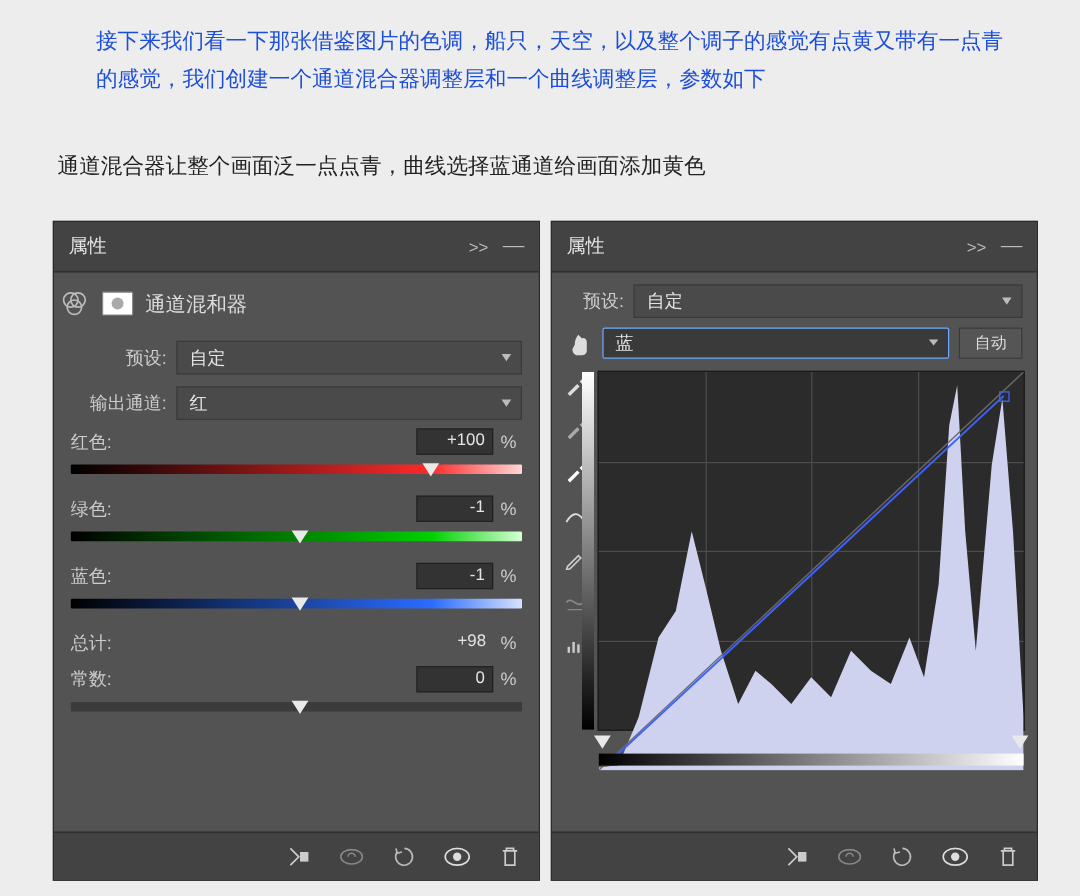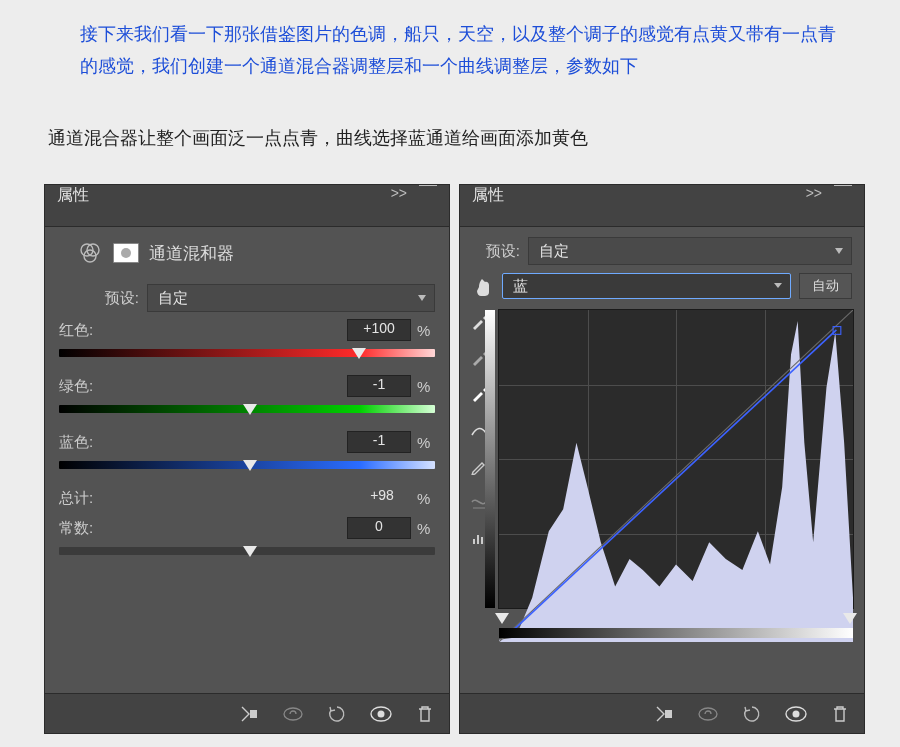--- a/index.html
+++ b/index.html
@@ -36,34 +36,35 @@
     background: #535353;
     color: #d8d8d8;
     font-size: 15px;
     border: 1px solid #2b2b2b;
   }
   .panel.left { left: 44px; }
   .panel.right { left: 459px; }
 
   .panel-header {
     display: flex;
+    align-items: center;
     height: 42px;
     background: #434343;
     border-bottom: 1px solid #2b2b2b;
     padding: 0 12px;
   }
   .panel-header .title { flex: 0 0 auto; font-size: 16px; color: #e4e4e4; }
   .arrows { margin-left: auto; font-size: 14px; color: #bcbcbc; padding: 0 4px;}
   .menuline { width: 18px; border-top: 1.5px solid #bcbcbc; margin-left: 8px;}
 
   .type-row {
     display: flex;
     align-items: center;
     height: 52px;
-    padding: 0 32px;
+    padding: 0 4px;
     gap: 10px;
   }
   .icon-box { width: 26px; height: 26px; display:flex; align-items:center; justify-content:center;}
   .icon-overlap svg { width: 24px; height: 24px;}
   .mask-icon { width: 26px; height: 20px; background:#fff; border:1px solid #888; position:relative; border-radius:1px;}
   .mask-icon::after{content:"";position:absolute;background:#aaa;width:10px;height:10px;border-radius:50%;left:7px;top:4px;}
   .panel.right .mask-icon::after{background:#333;}
   .type-label { font-size: 17px; color:#ddd;}
 
   .form-row {
@@ -86,22 +87,22 @@
   }
   .select .caret{position:absolute;right:8px;top:10px;border-left:4px solid transparent;border-right:4px solid transparent;border-top:6px solid #bbb;}
 
   .checkbox-row { display:flex;align-items:center;padding:10px 18px 16px;gap:8px;}
   .checkbox-box{width:16px;height:16px;border:1px solid #888;border-radius:2px;}
 
   .slider-block { padding: 0 14px 4px; }
   .slider-head { display:flex;align-items:center; justify-content:space-between; padding:2px 0;}
   .slider-head .lbl{color:#ccc;}
   .slider-head .val-box{display:flex;align-items:center;gap:6px;}
-  .num-input{background:#333;border:1px solid #222;color:#e4e4e4;width:64px;height:22px;padding:0 6px;font-size:14px;text-align:center;}
-  .num-input.plain{background:transparent;border:none;text-align:center;width:58px;}
+  .num-input{background:#333;border:1px solid #222;color:#e4e4e4;width:64px;height:22px;padding:0 6px;font-size:14px;text-align:right;}
+  .num-input.plain{background:transparent;border:none;text-align:right;width:58px;}
   .pct{color:#ccc;width:18px;}
   .track{height:8px;position:relative;margin:6px 0 12px;border-radius:1px;}
   .track.red{background:linear-gradient(to right,#000,#ff2a2a 80%,#ffd7d7);}
   .track.green{background:linear-gradient(to right,#000,#00d000 80%,#d6ffd6);}
   .track.blue{background:linear-gradient(to right,#000,#2a6cff 80%,#d6e2ff);}
   .track.gray{background:#3b3b3b;}
   .thumb{position:absolute;top:-1px;width:0;height:0;border-left:7px solid transparent;border-right:7px solid transparent;border-top:11px solid #e9e9e9;}
 
   .footer{
     position:absolute;bottom:0;left:0;right:0;height:40px;
@@ -158,20 +159,27 @@
     <span class="type-label">通道混和器</span>
   </div>
 
   <div class="form-row">
     <label>预设:</label>
     <div class="select">
       <span>自定</span>
         <span class="caret"></span>
     </div>
   </div>
+  <div class="form-row">
+    <label>输出通道:</label>
+    <div class="select">
+      <span>红</span>
+        <span class="caret"></span>
+    </div>
+  </div>
 
 
   <div class="slider-block">
     <div class="slider-head">
       <span class="lbl">红色:</span>
       <span class="val-box">
         <span class="num-input">+100</span>
         <span class="pct">%</span>
       </span>
     </div>

